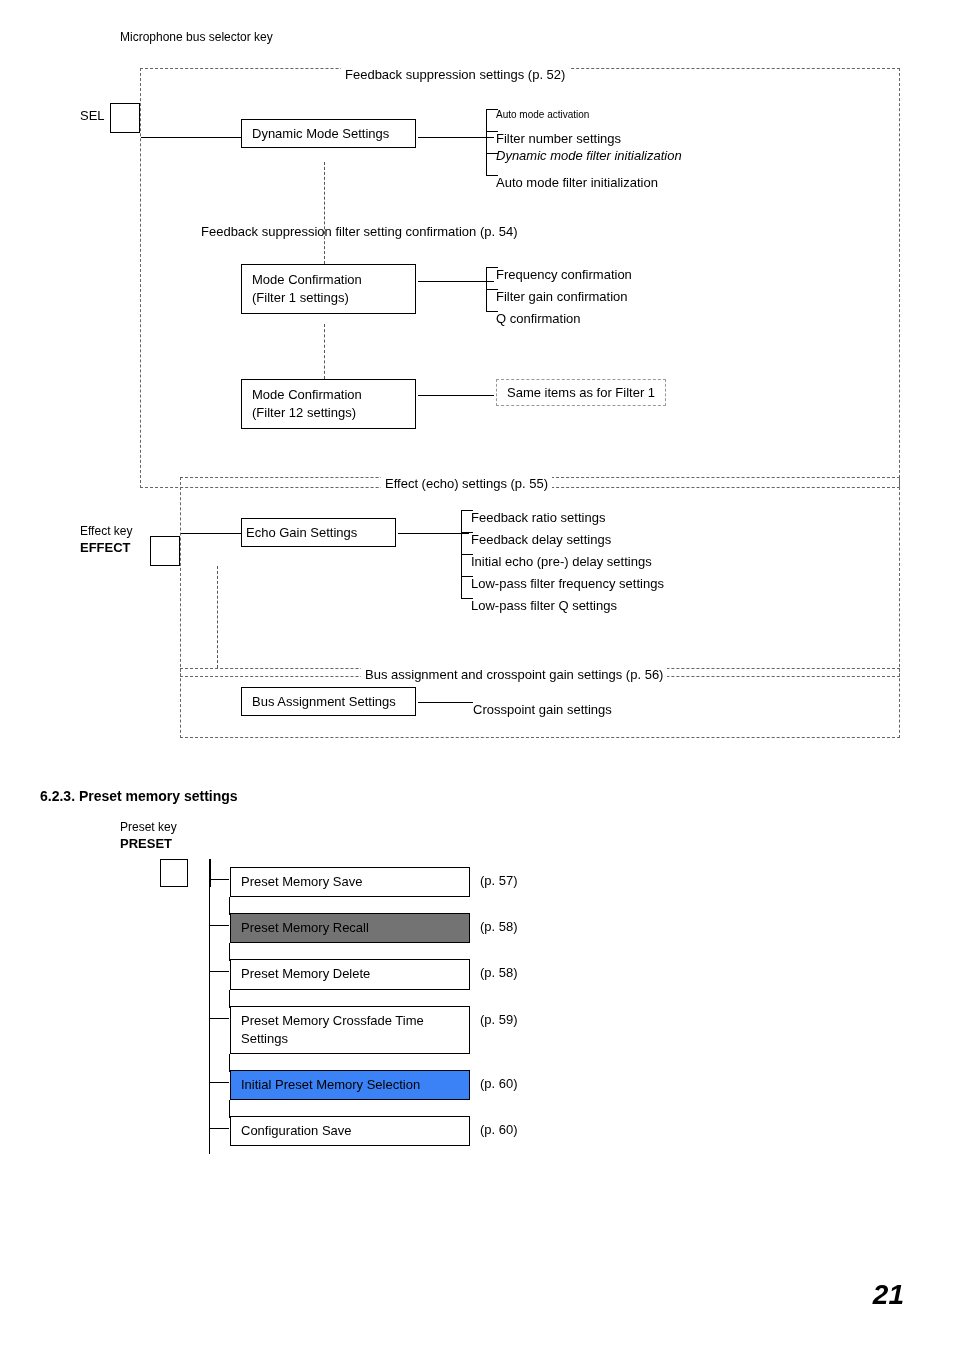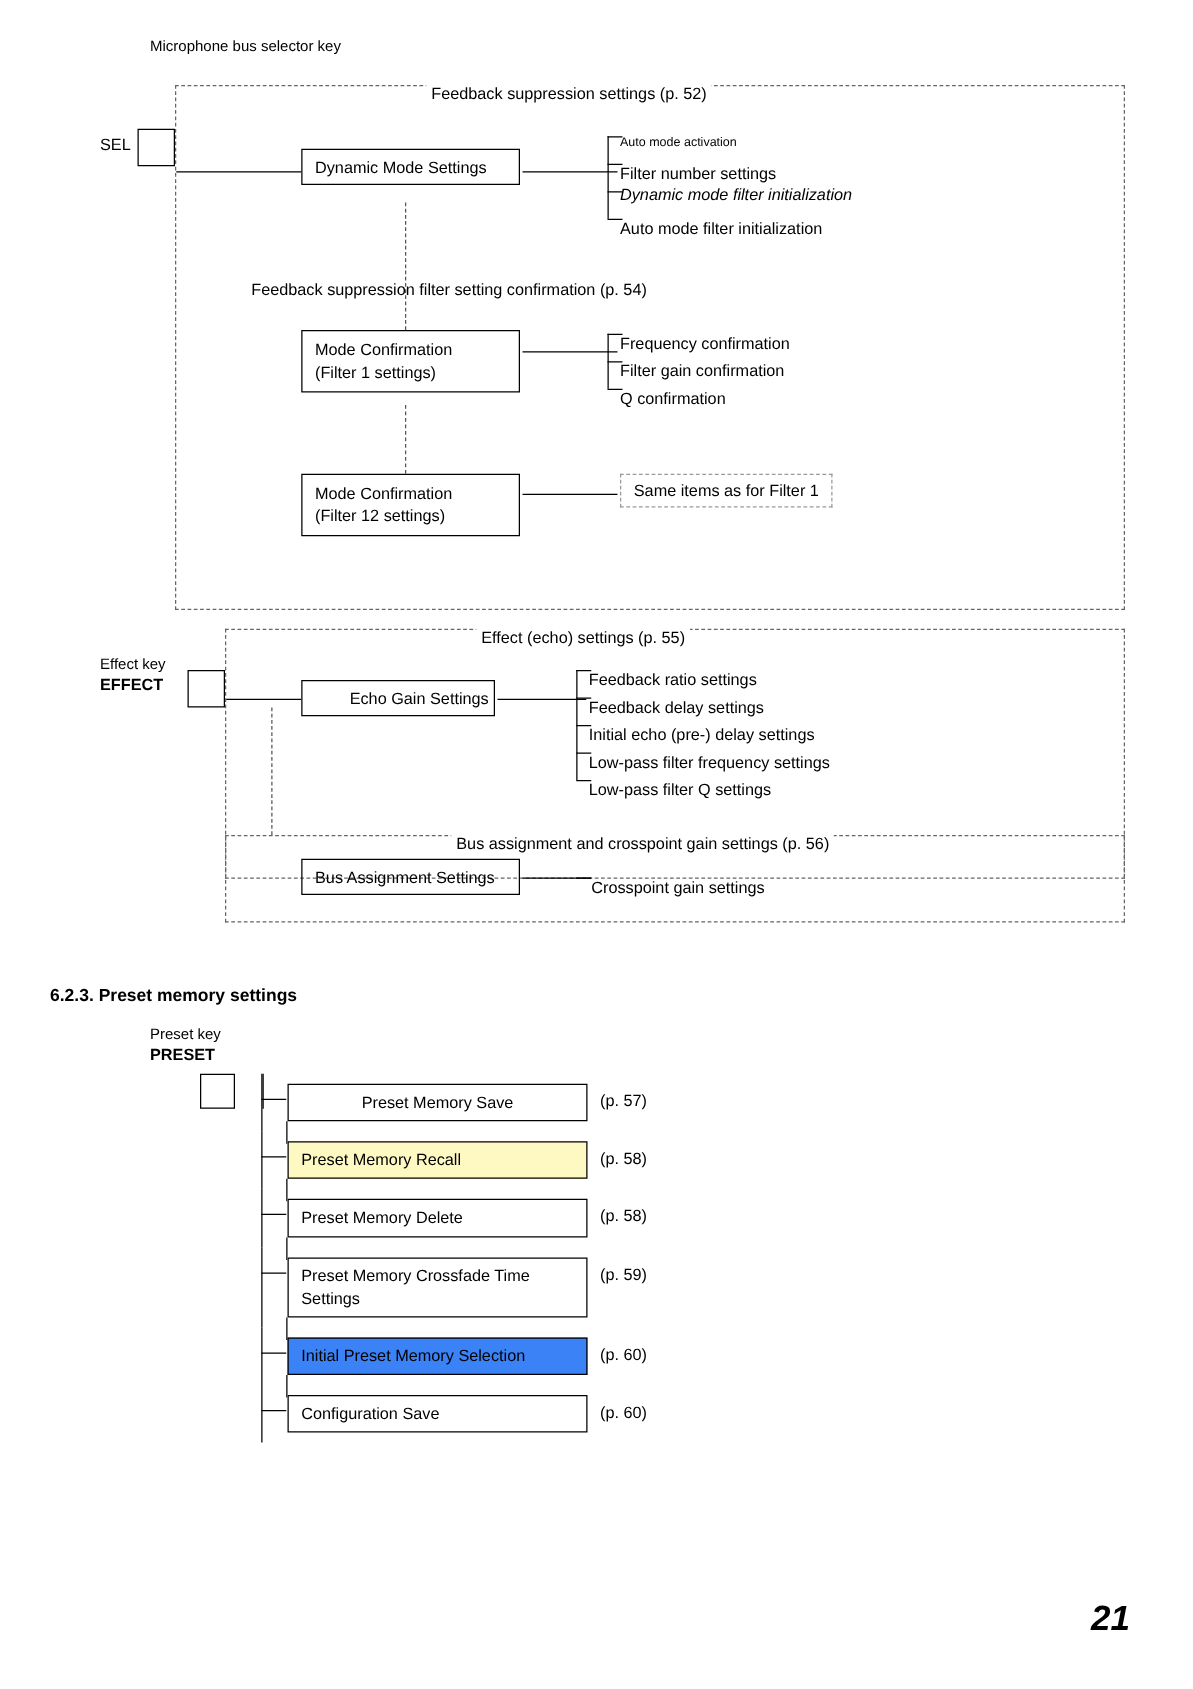--- a/index.html
+++ b/index.html
@@ -103,21 +103,21 @@
         <span>Same items as for Filter 1</span>
       </div>
       <div style="position:absolute; left:277px; top:326px; width:76px; height:1px; background:#000;"></div>
 
     </div>
 
     <div style="position:absolute; left:0; top:476px; font-size:12px;">Effect key</div>
     <div style="position:absolute; left:0; top:492px; font-size:13px; font-weight:bold;">EFFECT</div>
     <div class="sel-box" style="position:absolute; left:70px; top:488px;"></div>
 
-    <div style="position:absolute; left:100px; top:455px; width:720px; height:200px; border:1.5px dashed #666;text-align:right;">
+    <div style="position:absolute; left:100px; top:429px; width:720px; height:200px; border:1.5px dashed #666;">
       <div style="position:absolute; top:-2px; left:200px; background:#fff; padding:0 4px; font-size:13px; white-space:nowrap;">Effect (echo) settings (p. 55)</div>
 
       <div style="position:absolute; left:60px; top:40px; border:1.5px solid #000; padding:6px 4px; font-size:13px; width:155px;">
         <span>Echo Gain Settings</span>
       </div>
 
       <div style="position:absolute; left:0; top:55px; width:60px; height:1px; background:#000;"></div>
 
       <div style="position:absolute; left:290px; top:32px; font-size:13px;">Feedback ratio settings</div>
       <div style="position:absolute; left:290px; top:54px; font-size:13px;">Feedback delay settings</div>
@@ -157,34 +157,34 @@
   <div style="font-size:12px; margin-left:80px; margin-bottom:2px;">Preset key</div>
   <div style="font-size:13px; font-weight:bold; margin-left:80px; margin-bottom:8px;">PRESET</div>
 
   <div style="position:relative; margin-left:120px; width:400px;">
 
     <div class="sel-box" style="position:absolute; left:0; top:0; width:28px; height:28px;"></div>
 
     <div style="position:absolute; left:50px; top:0; width:1px; height:28px; background:#000;"></div>
 
     <div id="preset-items-container" style="margin-left:50px; margin-top:0;">
-    <div style="position: relative; margin-bottom: 0px; text-align: center;">
+    <div style="position: relative; margin-bottom: 0px;">
           <div style="position: absolute; left: -1px; top: 0px; width: 1px; height: 100%; background: rgb(0, 0, 0);"></div>
           <div style="position: absolute; left: -1px; top: 20px; width: 20px; height: 1px; background: rgb(0, 0, 0);"></div>
           <div style="display: flex; align-items: flex-start; padding-left: 20px; padding-top: 8px; padding-bottom: 8px;">
             <div style="border: 1.5px solid rgb(0, 0, 0); padding: 5px 10px; width: 240px; font-size: 13px; background: rgb(255, 255, 255); min-height: 30px; line-height: 1.4;">Preset Memory Save</div>
             <span style="margin-left: 10px; font-size: 13px; padding-top: 6px; white-space: nowrap;">(p. 57)</span>
             <div style="position: absolute; left: 19px; bottom: -10px; width: 1px; height: 18px; background: rgb(0, 0, 0);"></div>
           </div>
         </div>
         <div style="position: relative; margin-bottom: 0px;">
           <div style="position: absolute; left: -1px; top: 0px; width: 1px; height: 100%; background: rgb(0, 0, 0);"></div>
           <div style="position: absolute; left: -1px; top: 20px; width: 20px; height: 1px; background: rgb(0, 0, 0);"></div>
           <div style="display: flex; align-items: flex-start; padding-left: 20px; padding-top: 8px; padding-bottom: 8px;">
-            <div style="border: 1.5px solid rgb(0, 0, 0); padding: 5px 10px; width: 240px; font-size: 13px; background: #fef9c3; min-height: 30px; line-height: 1.4;">Preset Memory Recall</div>
+            <div style="border: 1.5px solid rgb(0, 0, 0); padding: 5px 10px; width: 240px; font-size: 13px; background: #737373; min-height: 30px; line-height: 1.4;">Preset Memory Recall</div>
             <span style="margin-left: 10px; font-size: 13px; padding-top: 6px; white-space: nowrap;">(p. 58)</span>
             <div style="position: absolute; left: 19px; bottom: -10px; width: 1px; height: 18px; background: rgb(0, 0, 0);"></div>
           </div>
         </div>
         <div style="position: relative; margin-bottom: 0px;">
           <div style="position: absolute; left: -1px; top: 0px; width: 1px; height: 100%; background: rgb(0, 0, 0);"></div>
           <div style="position: absolute; left: -1px; top: 20px; width: 20px; height: 1px; background: rgb(0, 0, 0);"></div>
           <div style="display: flex; align-items: flex-start; padding-left: 20px; padding-top: 8px; padding-bottom: 8px;">
             <div style="border: 1.5px solid rgb(0, 0, 0); padding: 5px 10px; width: 240px; font-size: 13px; background: rgb(255, 255, 255); min-height: 30px; line-height: 1.4;">Preset Memory Delete</div>
             <span style="margin-left: 10px; font-size: 13px; padding-top: 6px; white-space: nowrap;">(p. 58)</span>

